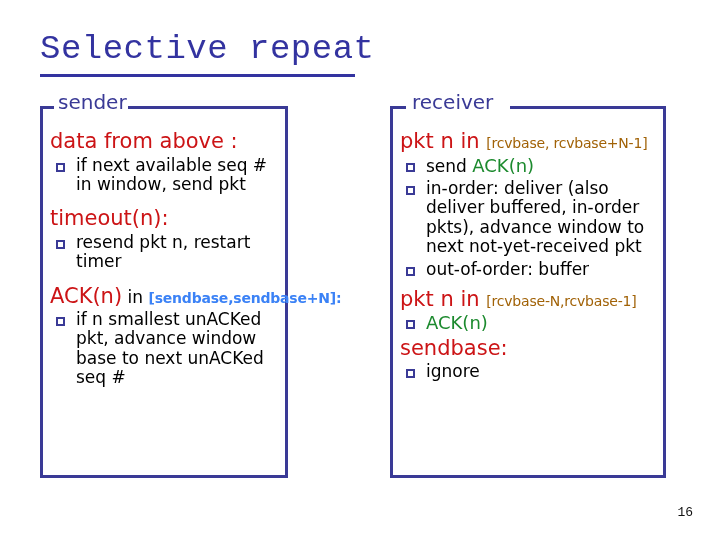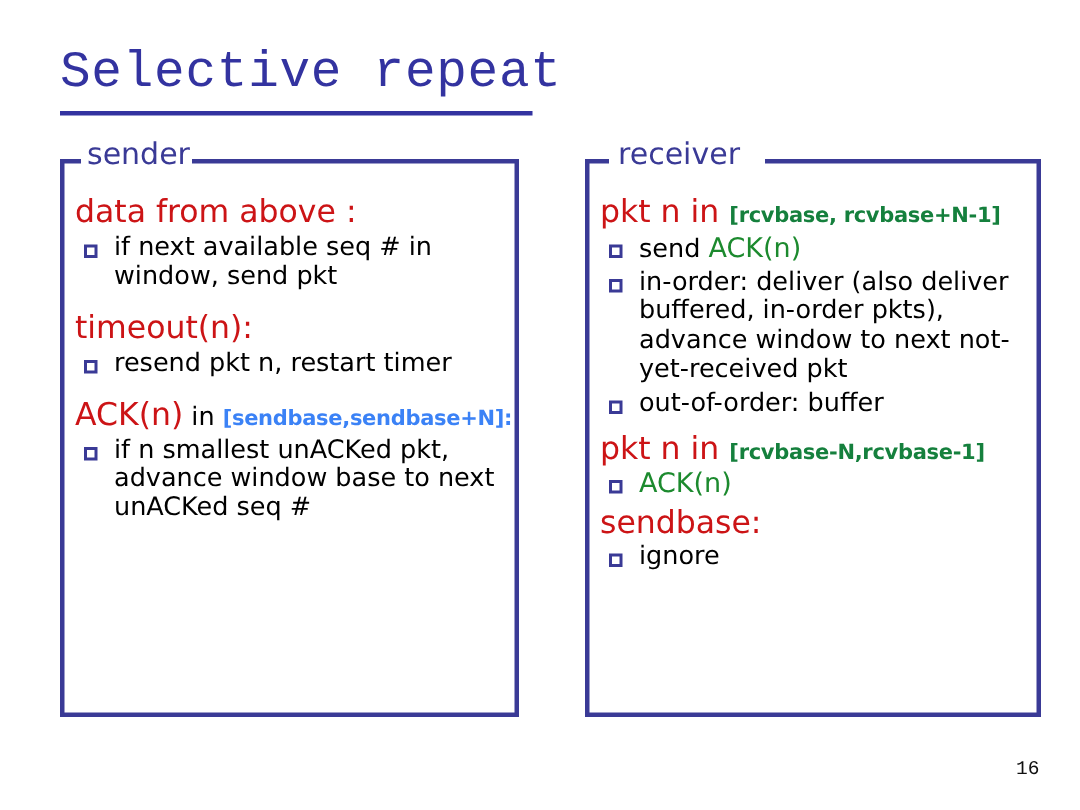--- a/index.html
+++ b/index.html
@@ -67,22 +67,22 @@
   .panel-body {
     position: absolute;
     left: 0;
     top: 0;
     right: 0;
     bottom: 0;
     padding: 24px 8px 6px 10px;
     box-sizing: border-box;
   }
 
-  #sender-panel  { left: 40px;  top: 106px; width: 306px; height: 372px; }
-  #receiver-panel{ left: 390px; top: 106px; width: 304px; height: 372px; }
+  #sender-panel  { left: 40px;  top: 106px; width: 248px; height: 372px; }
+  #receiver-panel{ left: 390px; top: 106px; width: 276px; height: 372px; }
 
   #sender-panel   .panel-notch  { left: 14px; width: 74px; }
   #sender-panel   .panel-legend { left: 18px; }
   #receiver-panel .panel-notch  { left: 16px; width: 104px; }
   #receiver-panel .panel-legend { left: 22px; }
 
   
   .hdr {
     color: #CC1416;
     font-size: 21px;
@@ -94,23 +94,23 @@
     color: #000000;
     font-size: 17px;
   }
   .hdr .small-bold {
     color: #3b82f6;
     font-size: 14px;
     font-weight: bold;
     letter-spacing: -0.2px;
   }
   .hdr .small-bold-red {
-    color: #15803d;
+    color: #a16207;
     font-size: 14px;
-    font-weight: bold;
+    font-weight: normal;
     letter-spacing: -0.2px;
   }
 
   
   .bullet-item {
     display: flex;
     align-items: flex-start;
     margin: 0 0 3px 0;
   }
   .bullet-mark {

